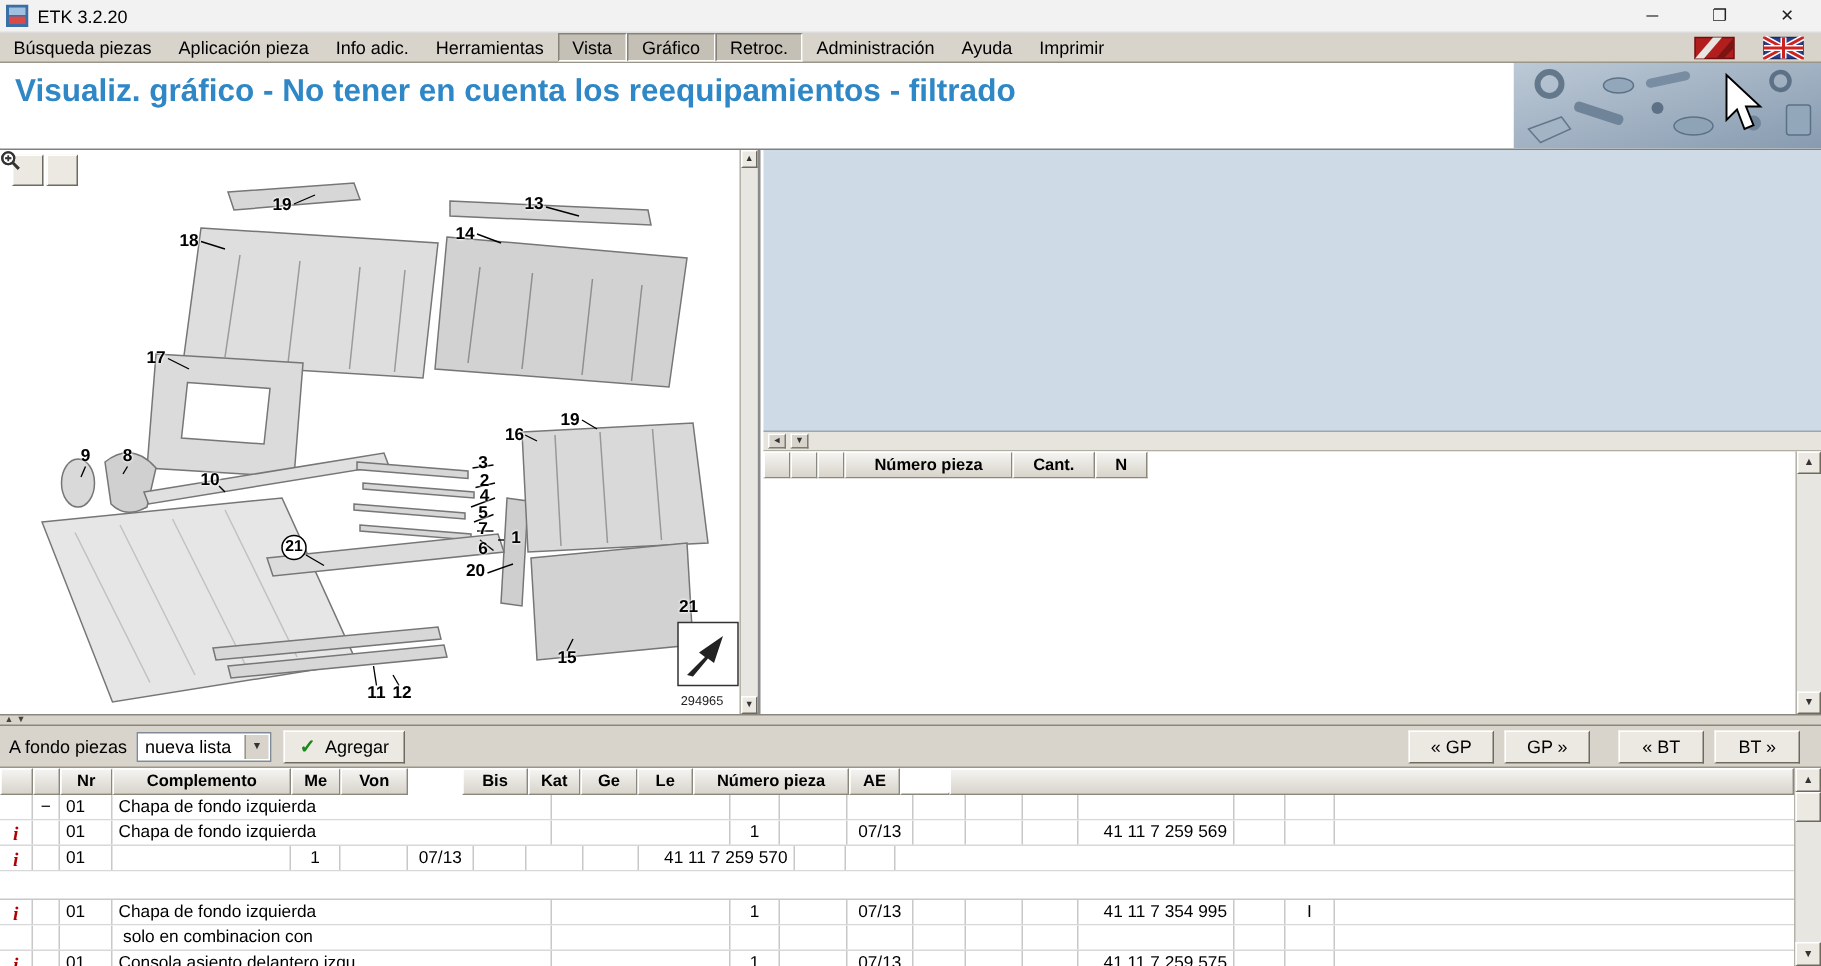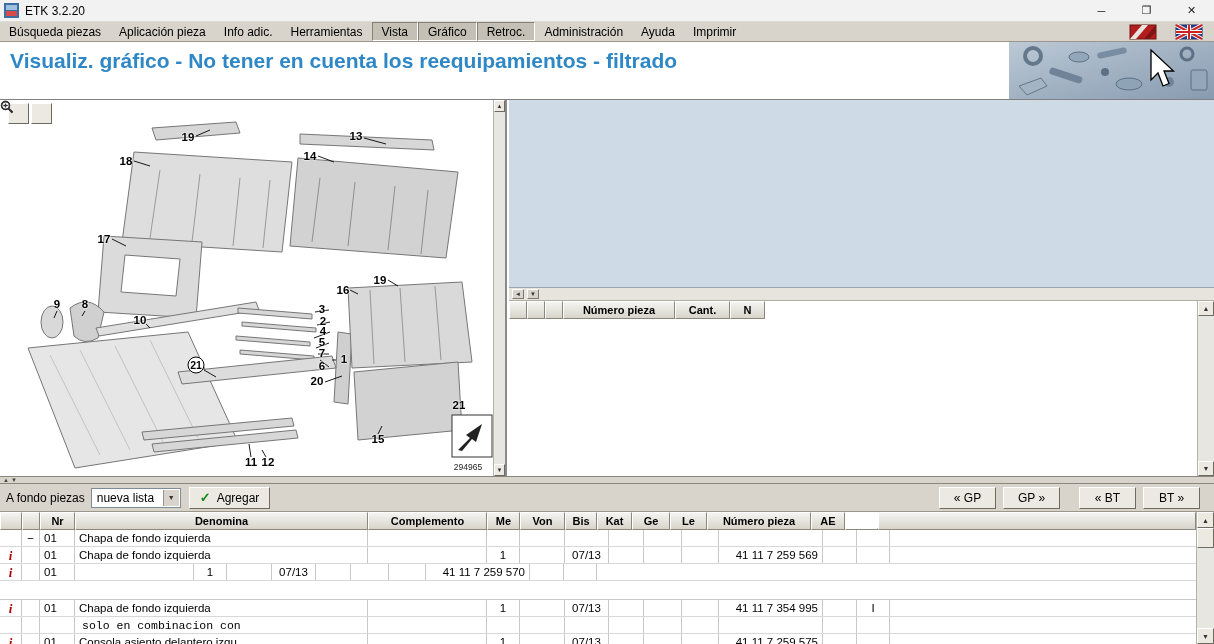--- a/index.html
+++ b/index.html
@@ -334,25 +334,24 @@
       <div class="btn gp-btn gap-left">« BT</div>
       <div class="btn gp-btn">BT »</div>
     </div>
 </div>
 
 <div class="parts-table">
   <div class="pt-head" id="pt-head">
       <div class="hcell" style="width: 22px;"></div>
       <div class="hcell" style="width: 18px;"></div>
       <div class="hcell" style="width: 35px;">Nr</div>
-      <div class="hcell" style="width: 293px;">Denomina</div>
       <div class="hcell" style="width: 119px;">Complemento</div>
       <div class="hcell" style="width: 33px;">Me</div>
       <div class="hcell" style="width: 45px;">Von</div>
-      <div class="hcell" style="width: 32px;">Bis</div>
+      <div class="hcell" style="width: 44px; margin-left: 36px;">Bis</div>
       <div class="hcell" style="width: 35px;">Kat</div>
       <div class="hcell" style="width: 38px;">Ge</div>
       <div class="hcell" style="width: 37px;">Le</div>
       <div class="hcell" style="width: 104px;">Número pieza</div>
       <div class="hcell" style="width: 34px;">AE</div>
       <div class="hcell" style="width: 33px; margin-top: 16px;">ZI</div>
       <div class="hcell" style="flex: 1 1 0%;"></div>
     </div>
   <div id="pt-body">
       <div class="prow">
@@ -426,21 +425,21 @@
         <div class="pcell le" style="width: 37px;"></div>
         <div class="pcell numero" style="width: 104px; justify-content: flex-end;">41 11 7 354 995</div>
         <div class="pcell ae" style="width: 34px;"></div>
         <div class="pcell zi" style="width: 33px; justify-content: center;">I</div>
         <div class="pcell filler" style="flex: 1 1 0%;"></div>
       </div>
       <div class="prow">
         <div class="pcell icon" style="width: 22px;"></div>
         <div class="pcell tree" style="width: 18px; justify-content: center;"></div>
         <div class="pcell nr" style="width: 35px;"></div>
-        <div class="pcell denomina" style="width: 293px; padding-left: 7px; font-family: Liberation Mono, monospace;">solo en combinacion con</div>
+        <div class="pcell denomina" style="width: 293px; padding-left: 7px;">solo en combinacion con</div>
         <div class="pcell complemento" style="width: 119px;"></div>
         <div class="pcell me" style="width: 33px; justify-content: center;"></div>
         <div class="pcell von" style="width: 45px; justify-content: center;"></div>
         <div class="pcell bis" style="width: 44px; justify-content: center;"></div>
         <div class="pcell kat" style="width: 35px;"></div>
         <div class="pcell ge" style="width: 38px;"></div>
         <div class="pcell le" style="width: 37px;"></div>
         <div class="pcell numero" style="width: 104px; justify-content: flex-end;"></div>
         <div class="pcell ae" style="width: 34px;"></div>
         <div class="pcell zi" style="width: 33px; justify-content: center;"></div>

